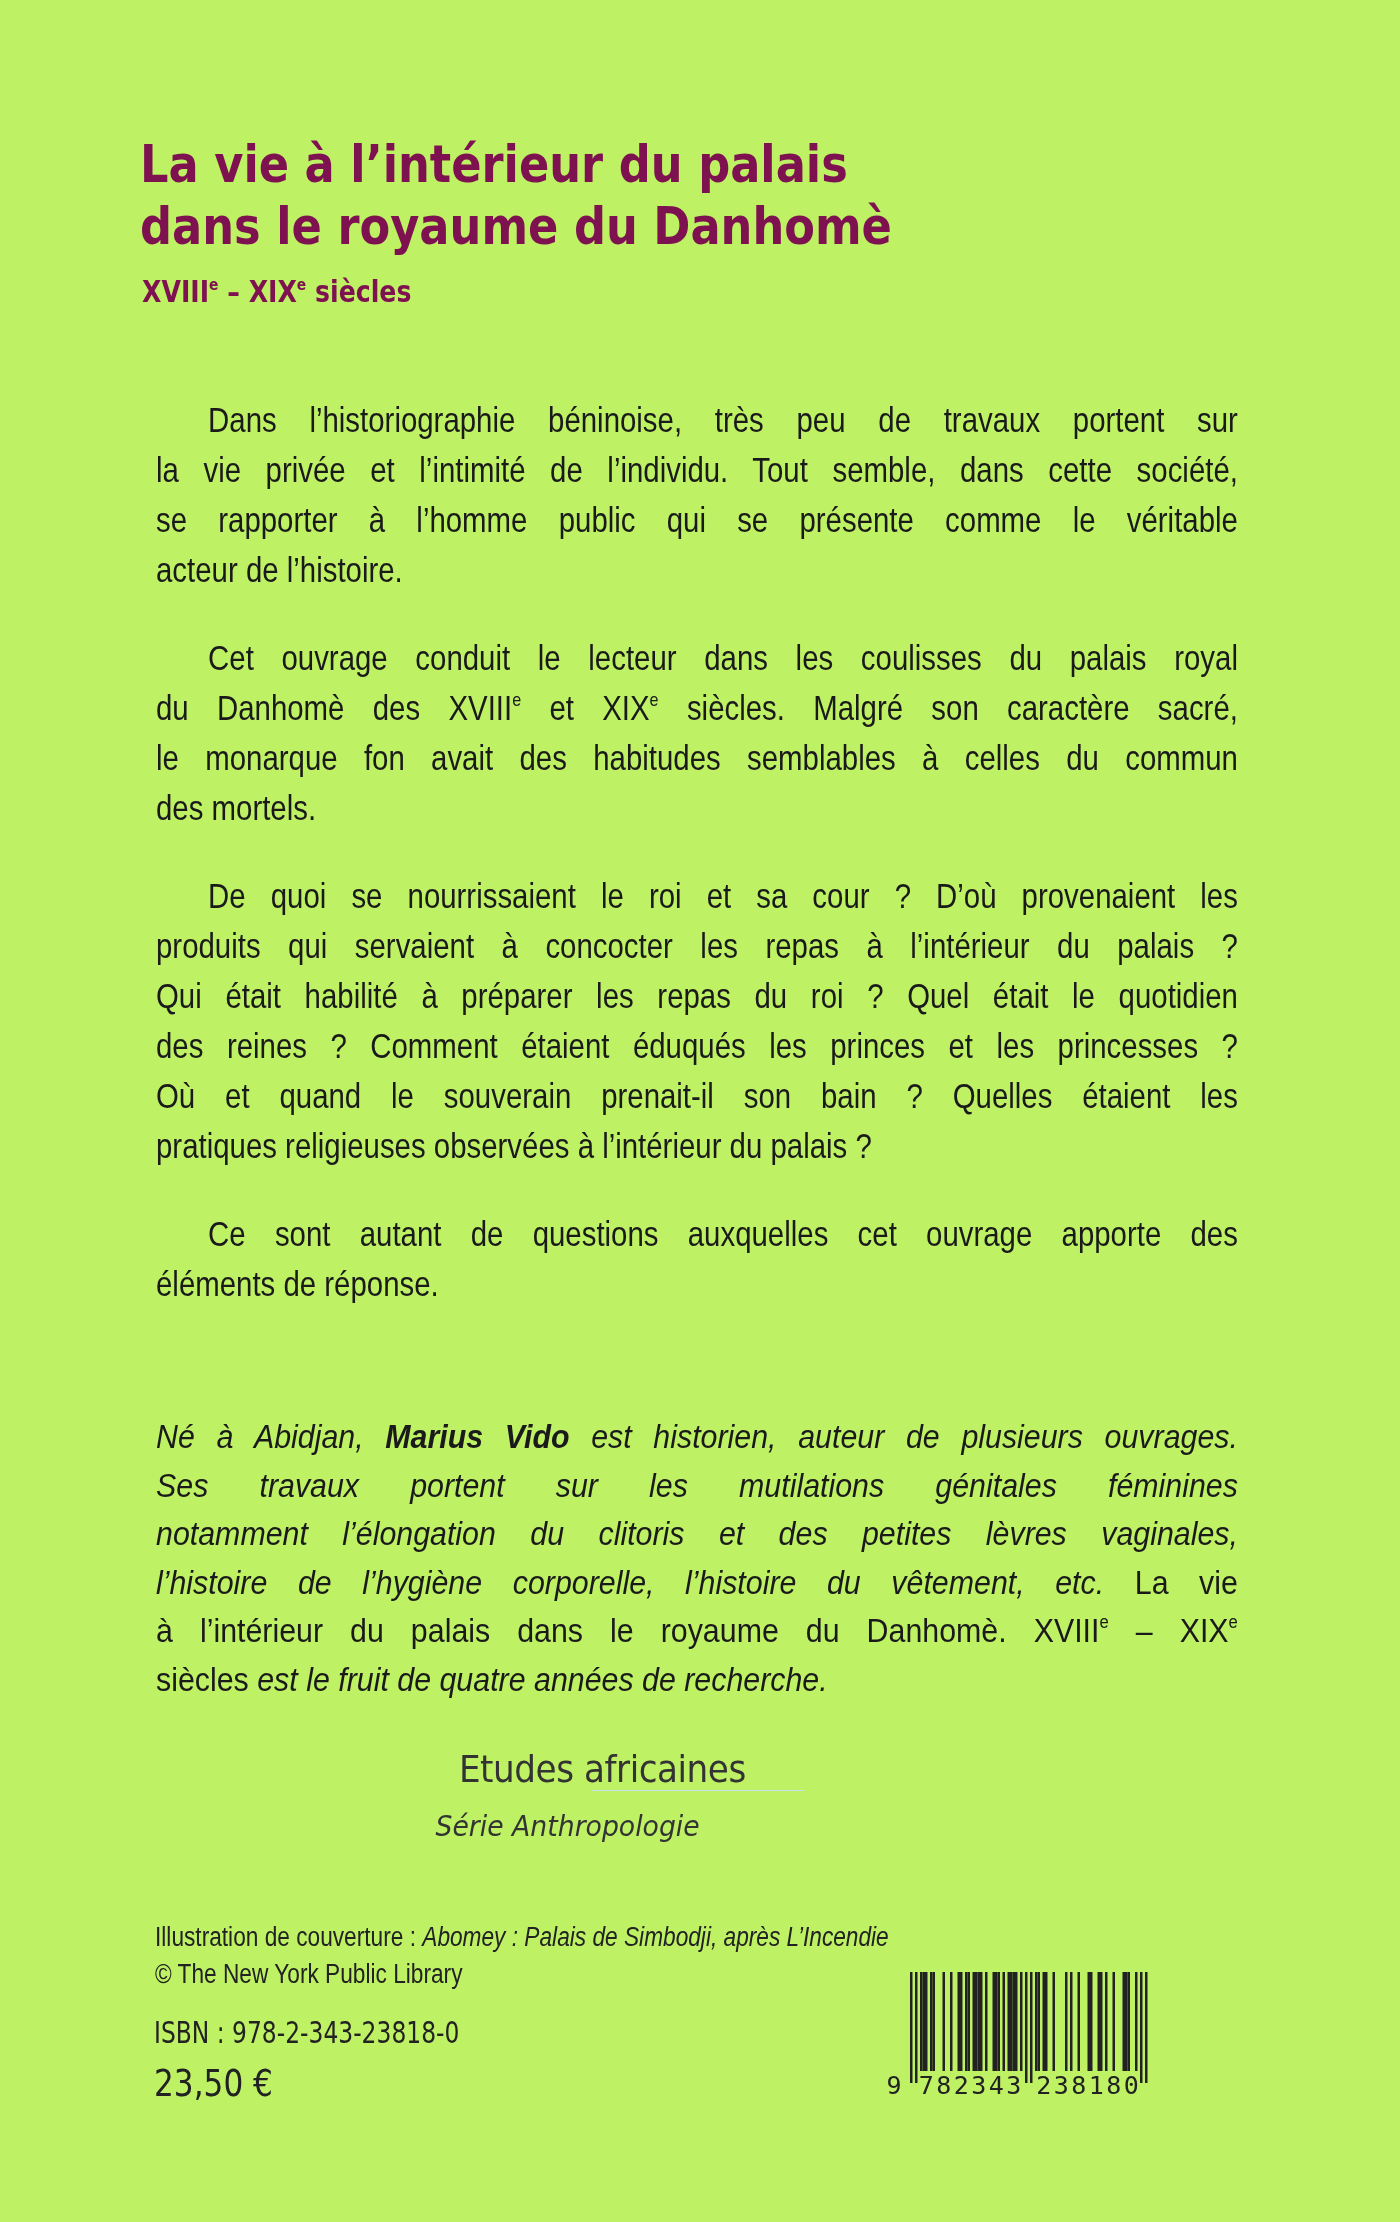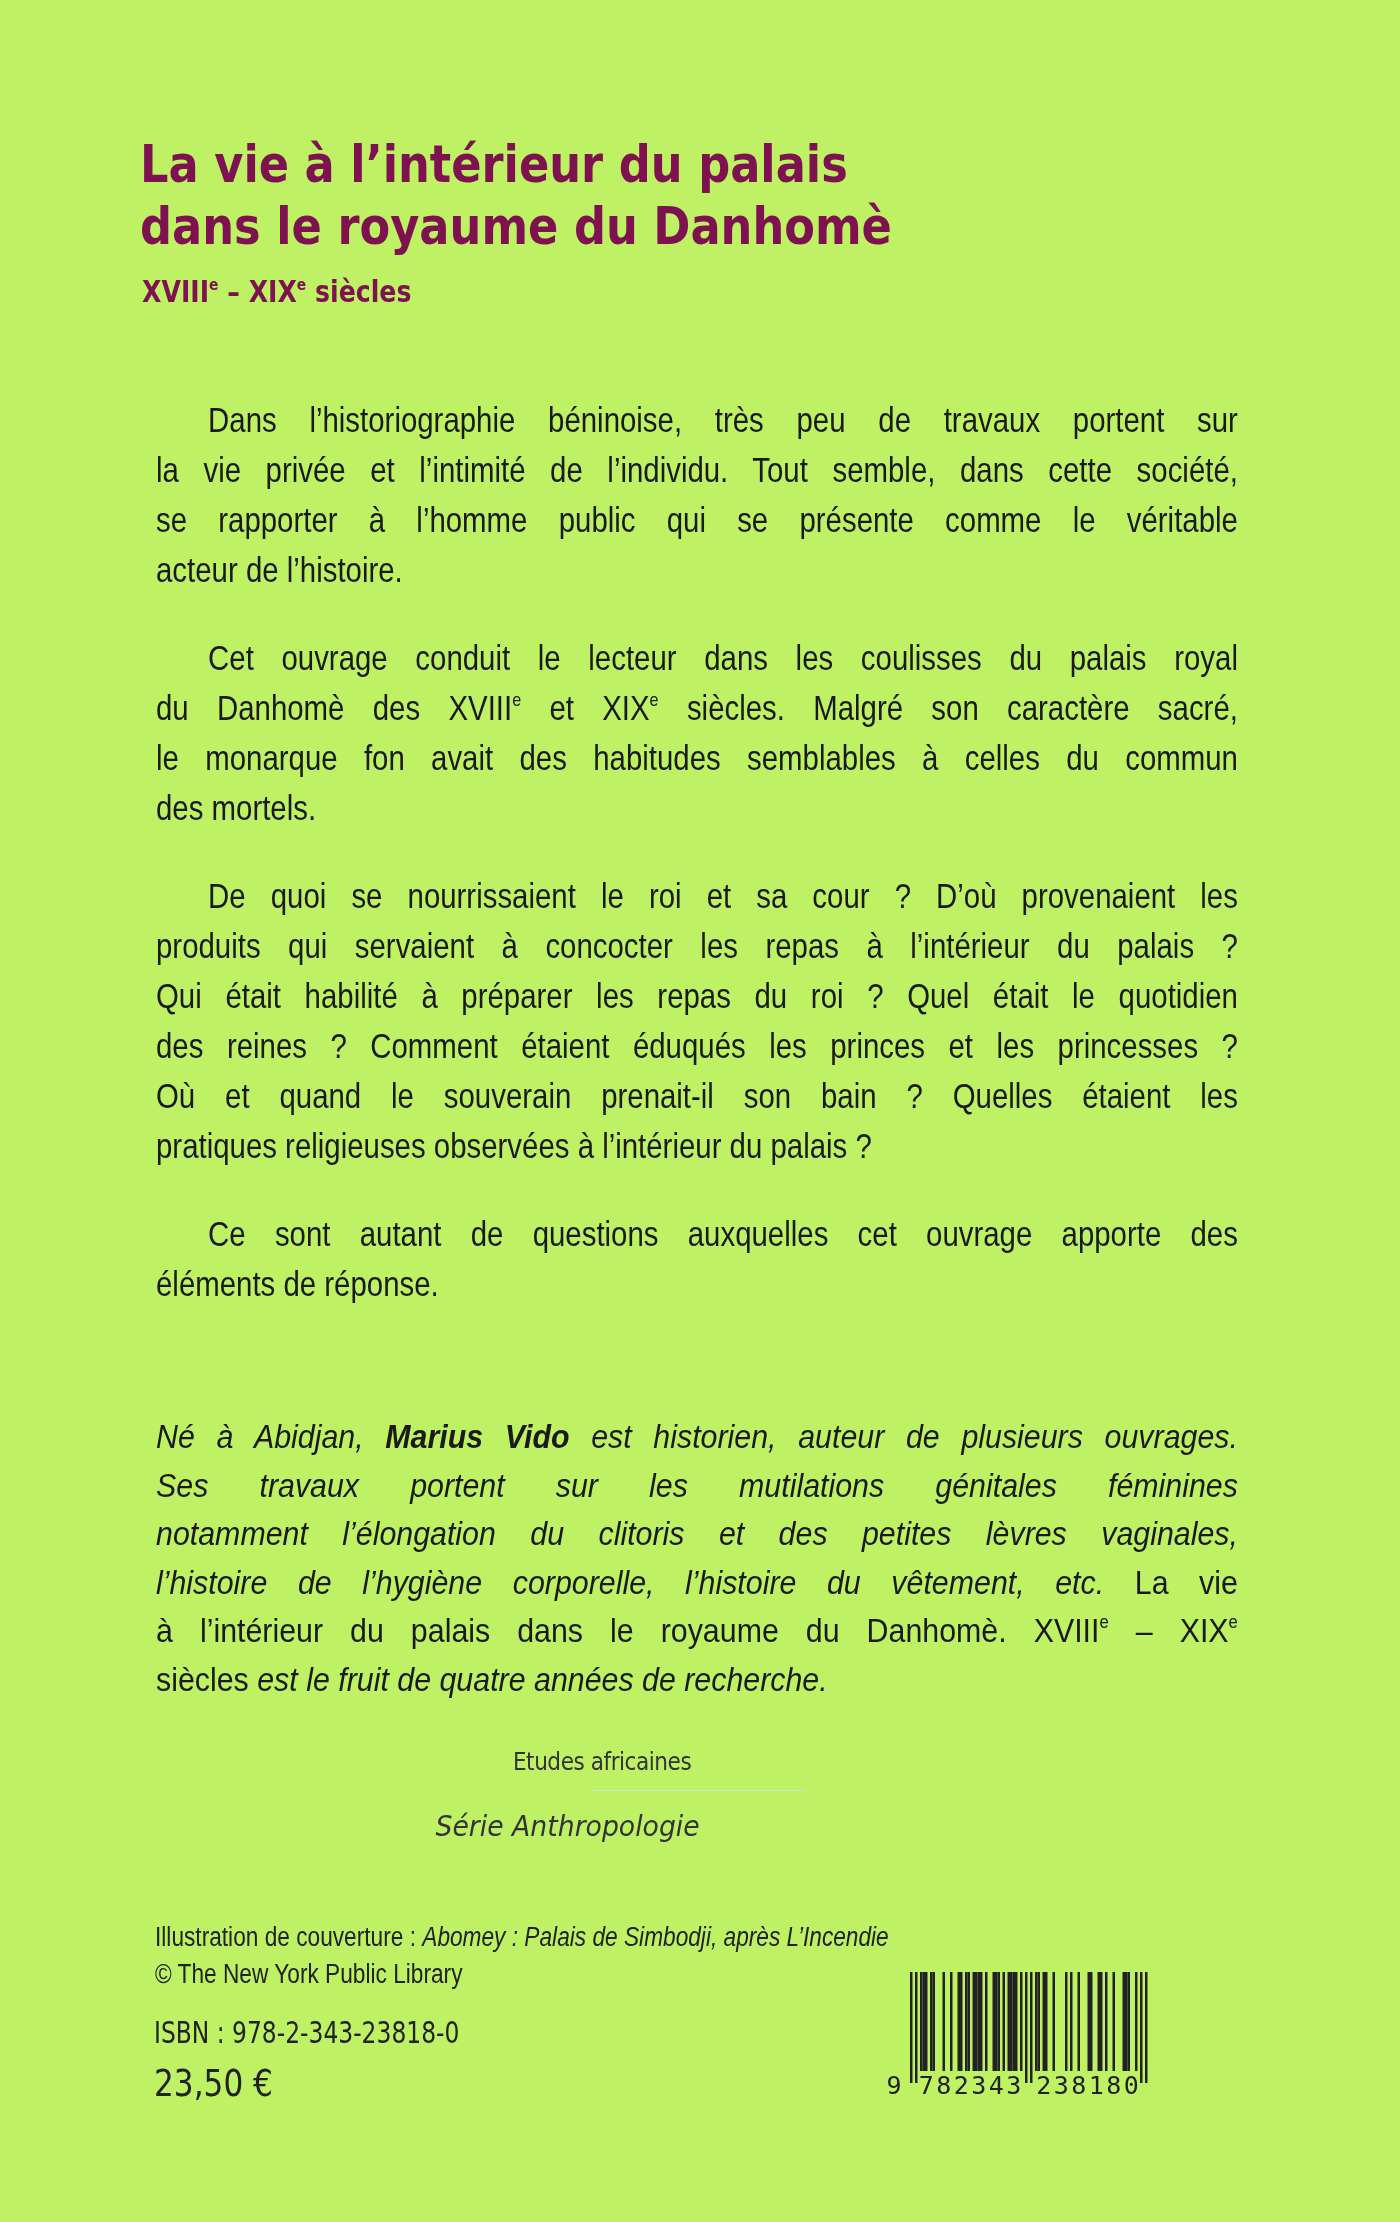--- a/index.html
+++ b/index.html
@@ -39,21 +39,21 @@
 
   .bio-block { top: 1413px; width: 1176px; transform: scaleX(0.92);
     font-family: "Liberation Sans", sans-serif; font-size: 33px; color: #1a1a1a; }
   .bio-block .line { height: 48.5px; line-height: 48.5px; }
   .it { font-style: italic; }
   .bd { font-weight: bold; }
 
   
   .series-name {
     position: absolute; left: 0; width: 1204px; top: 1750px; text-align: center; margin: 0;
-    font-family: "DejaVu Sans", sans-serif; font-weight: 200; font-size: 24px; color: #222;
+    font-family: "DejaVu Sans", sans-serif; font-weight: 200; font-size: 38px; color: #222;
     line-height: 1;
   }
   .series-name span { display: inline-block; transform: scaleX(0.9); letter-spacing: -0.5px; font-weight: normal; -webkit-text-stroke: 0; color: #333; }
   .series-underline { position: absolute; left: 592px; top: 1790px; width: 212px; height: 1px; background: #c4e2ef; }
   .series-sub {
     position: absolute; left: 0; width: 1136px; top: 1812px; text-align: center; margin: 0;
     font-family: "DejaVu Sans", sans-serif; font-style: italic; font-size: 29px; color: #333;
     line-height: 1;
   }
   .series-sub span { display: inline-block; transform: scaleX(0.92); }

